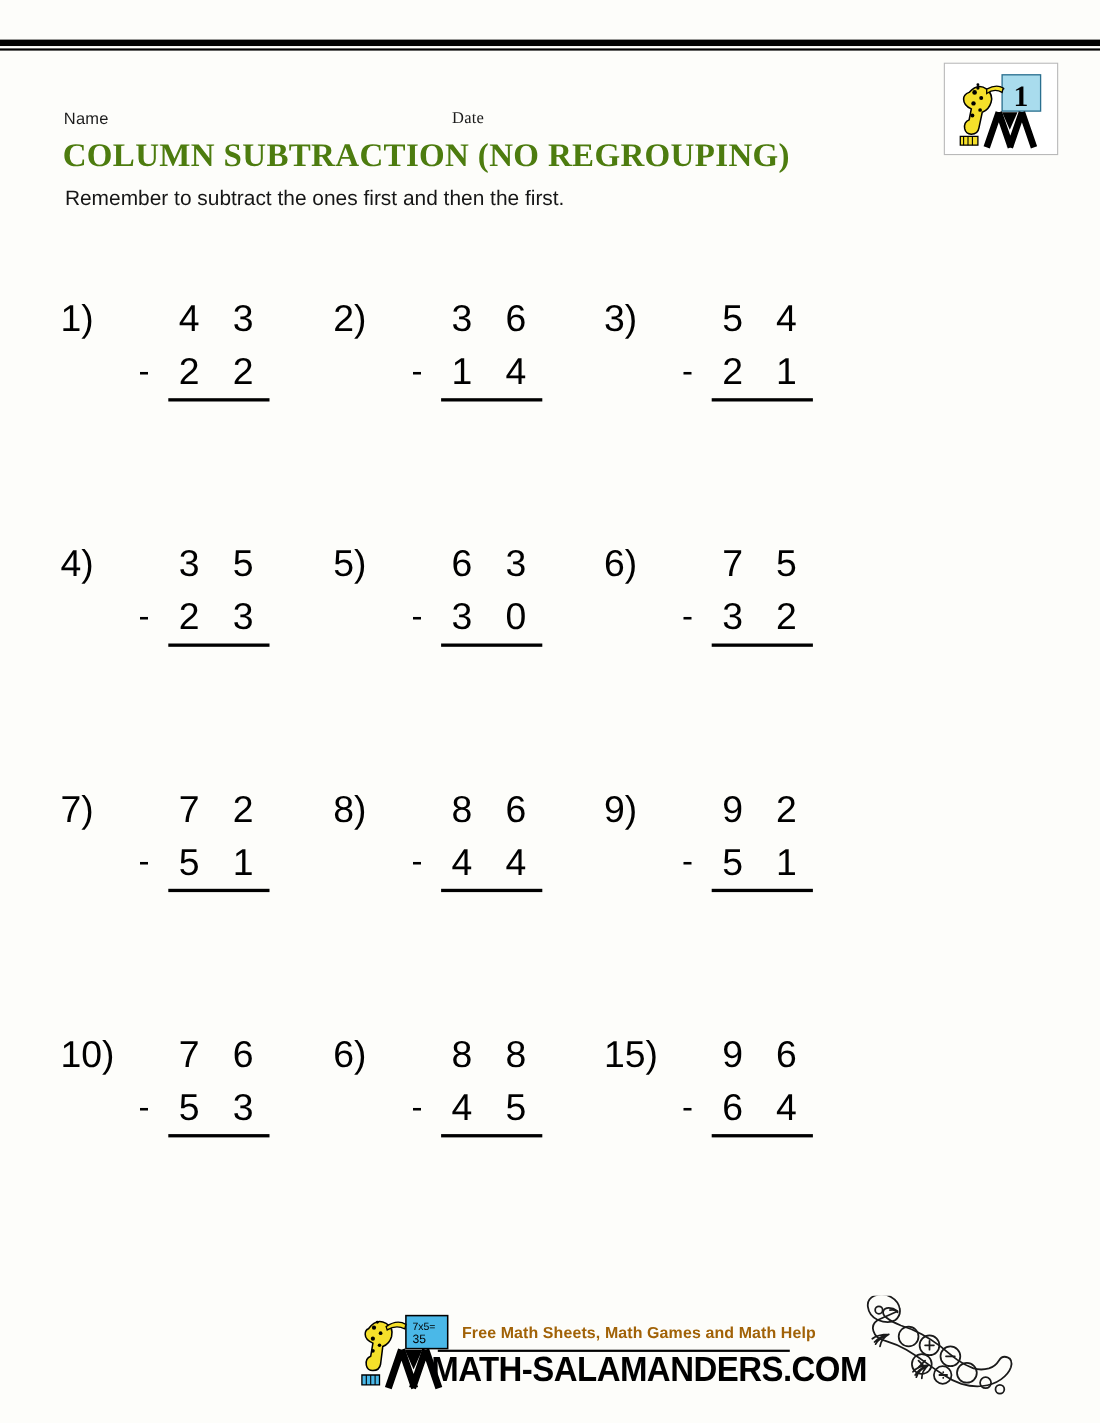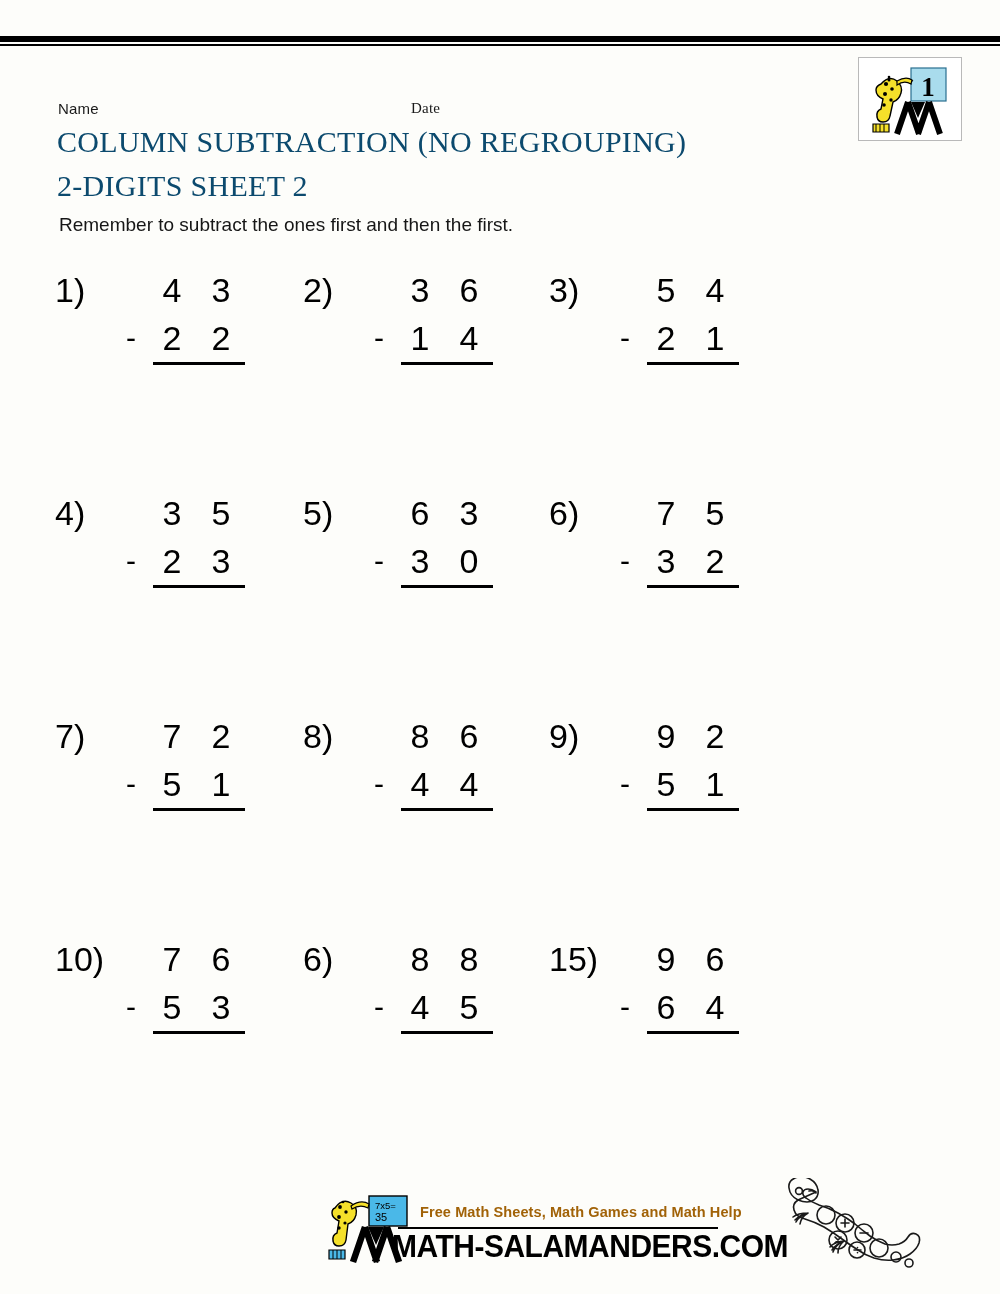--- a/index.html
+++ b/index.html
@@ -78,24 +78,24 @@
   #title-block {
     position: absolute;
     left: 57px;
     top: 120px;
     width: 820px;
   }
   .worksheet-title {
     font-family: "Liberation Serif", serif;
     font-size: 30px;
     line-height: 44px;
-    color: #0c4a6e;
+    color: #4d7c0f;
     letter-spacing: .3px;
     white-space: nowrap;
-    font-weight: normal;
+    font-weight: bold;
     margin: 0;
   }
   .worksheet-instruction {
     font-family: "Liberation Sans", sans-serif;
     font-size: 19px;
     line-height: 30px;
     color: #161616;
     margin: 2px 0 0 2px;
     white-space: nowrap;
   }
@@ -265,21 +265,20 @@
 
     <circle cx="30" cy="19" r="1.3" fill="#000000"></circle>
 
     <path d="M14 66 h16 v8 h-16 z" fill="#f5e02a" stroke="#000000" stroke-width="1.2"></path>
     <path d="M17 66 v8 M21 66 v8 M25 66 v8" stroke="#000000" stroke-width="1"></path>
   </svg>
 </div>
 
 <div id="title-block">
   <div class="worksheet-title">COLUMN SUBTRACTION (NO REGROUPING)</div>
-  <div class="worksheet-title">2-DIGITS SHEET 2</div>
   <div class="worksheet-instruction">Remember to subtract the ones first and then the first.</div>
 </div>
 
 <div id="problems">
 
   <div class="problem-row">
     <div class="problem col-0">
       <div class="prob-index">1)</div>
       <div class="prob-stack">
         <div class="prob-line">

